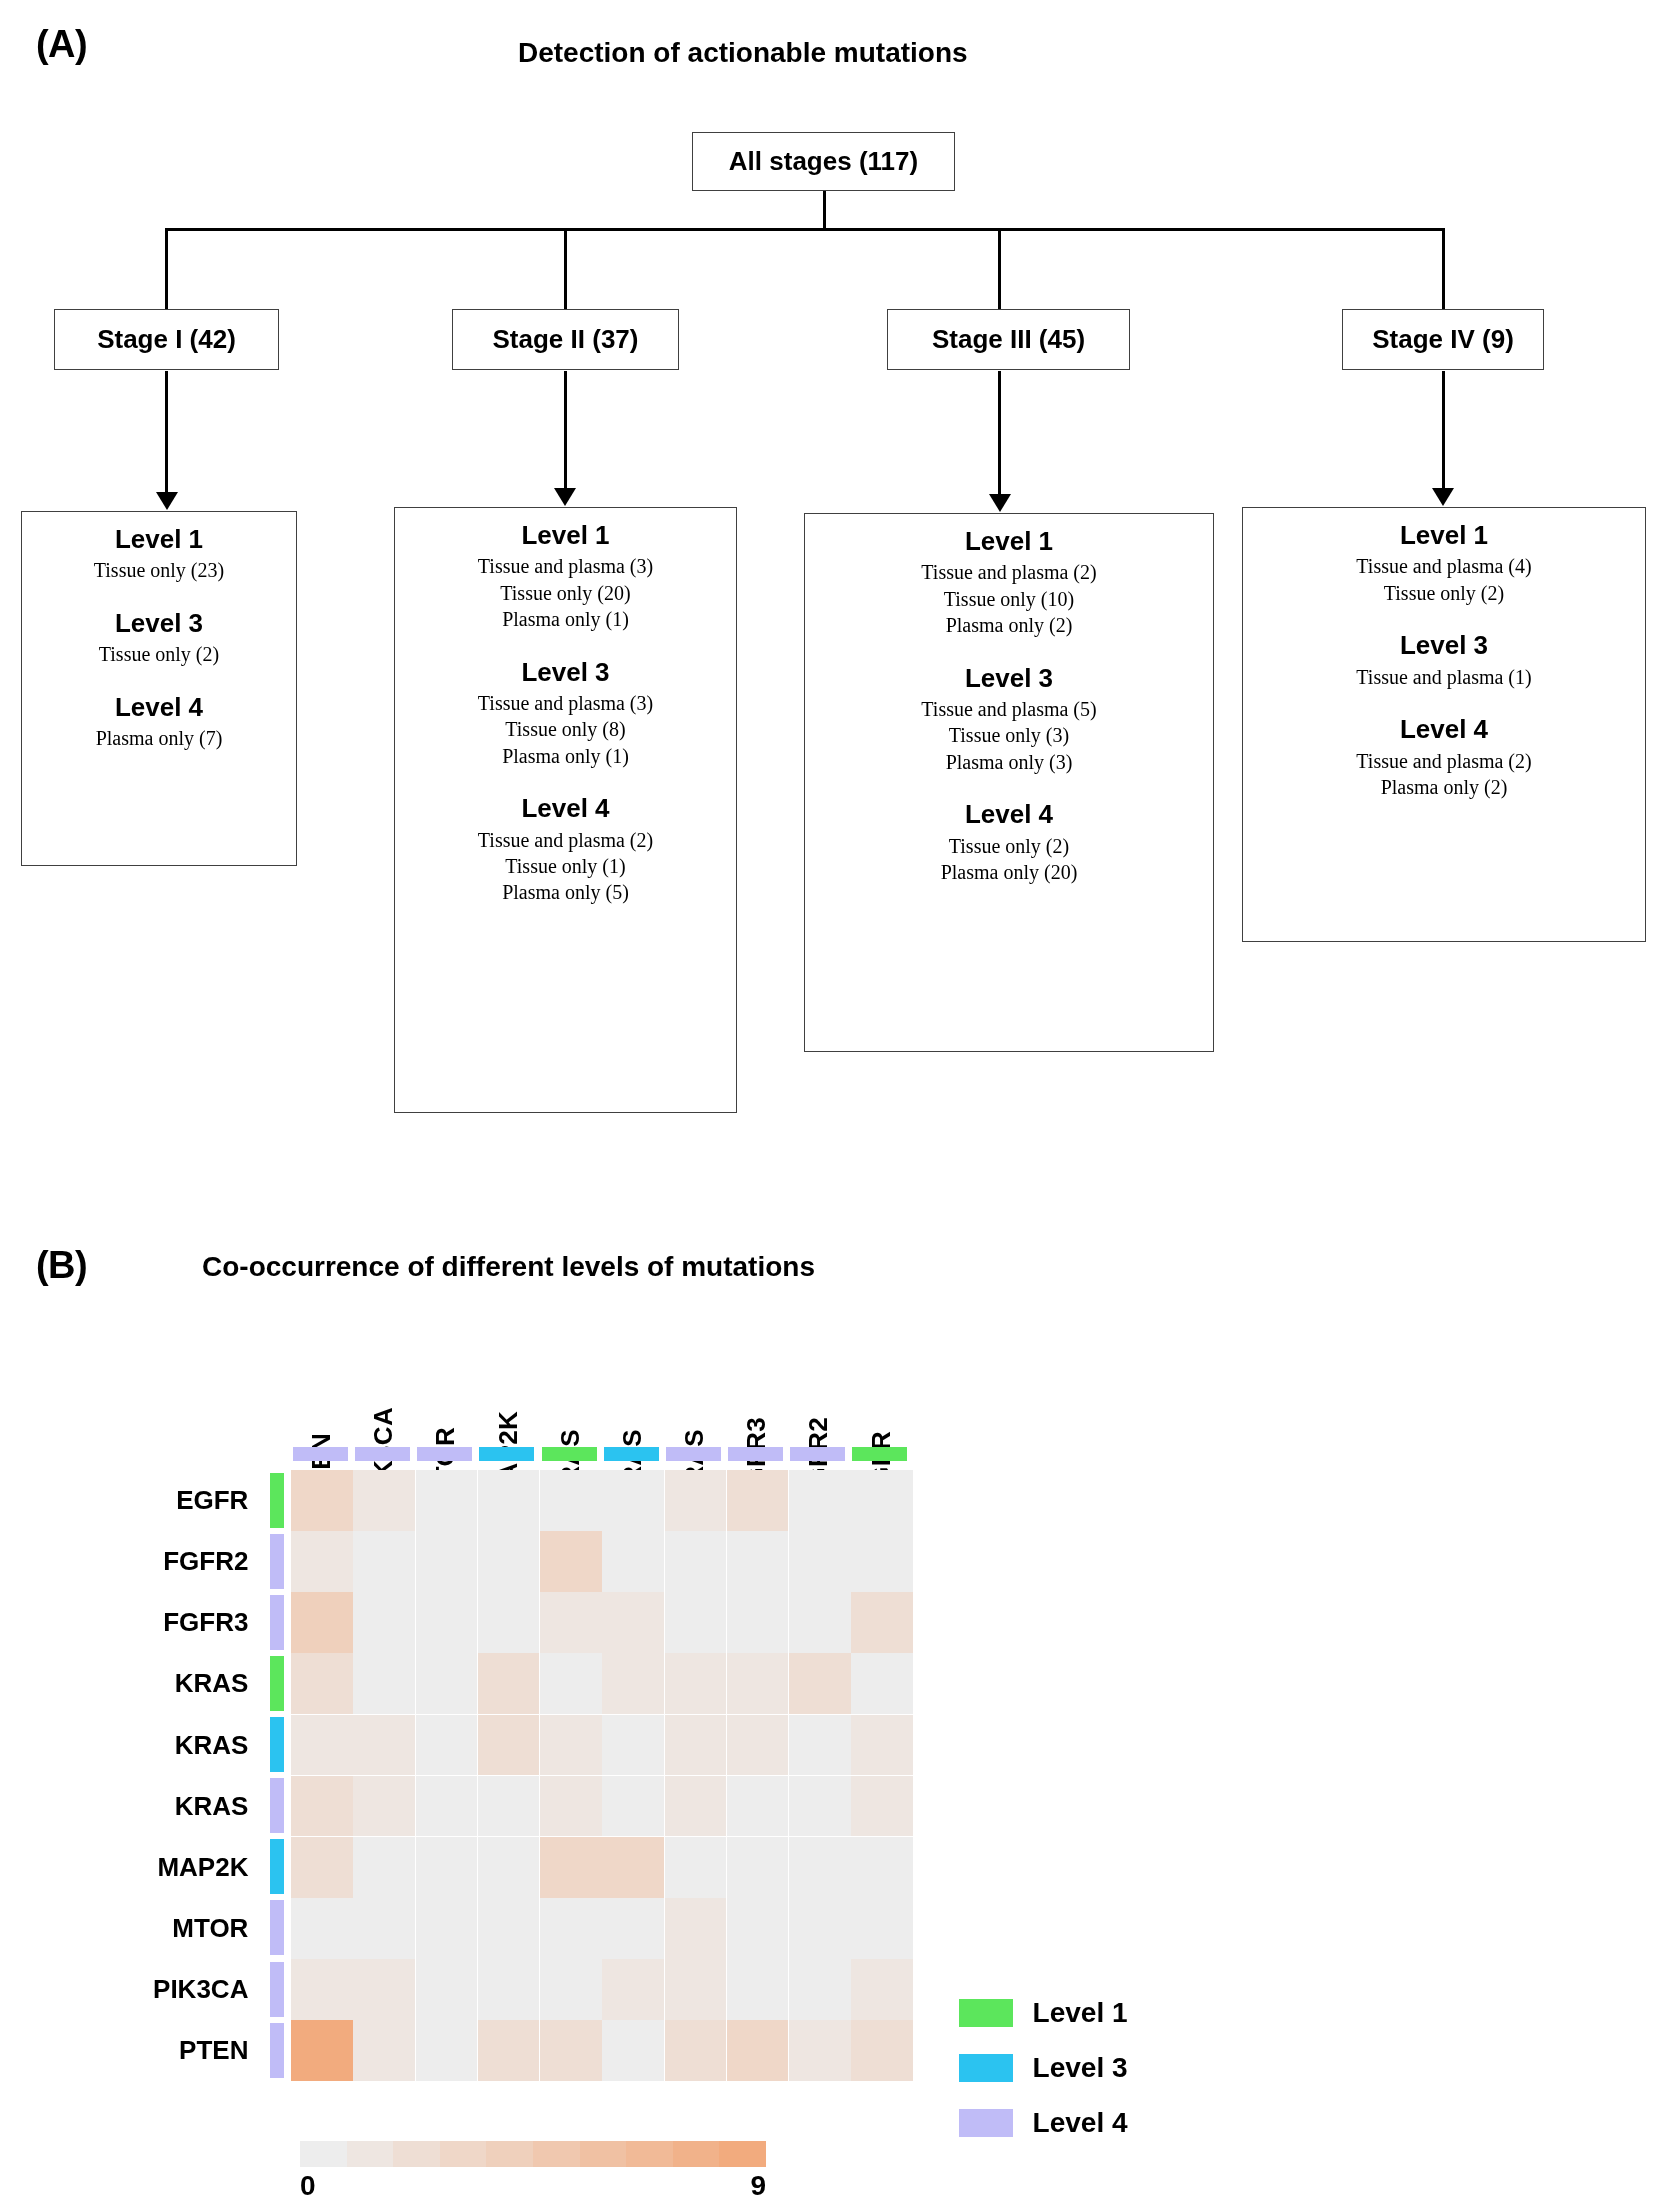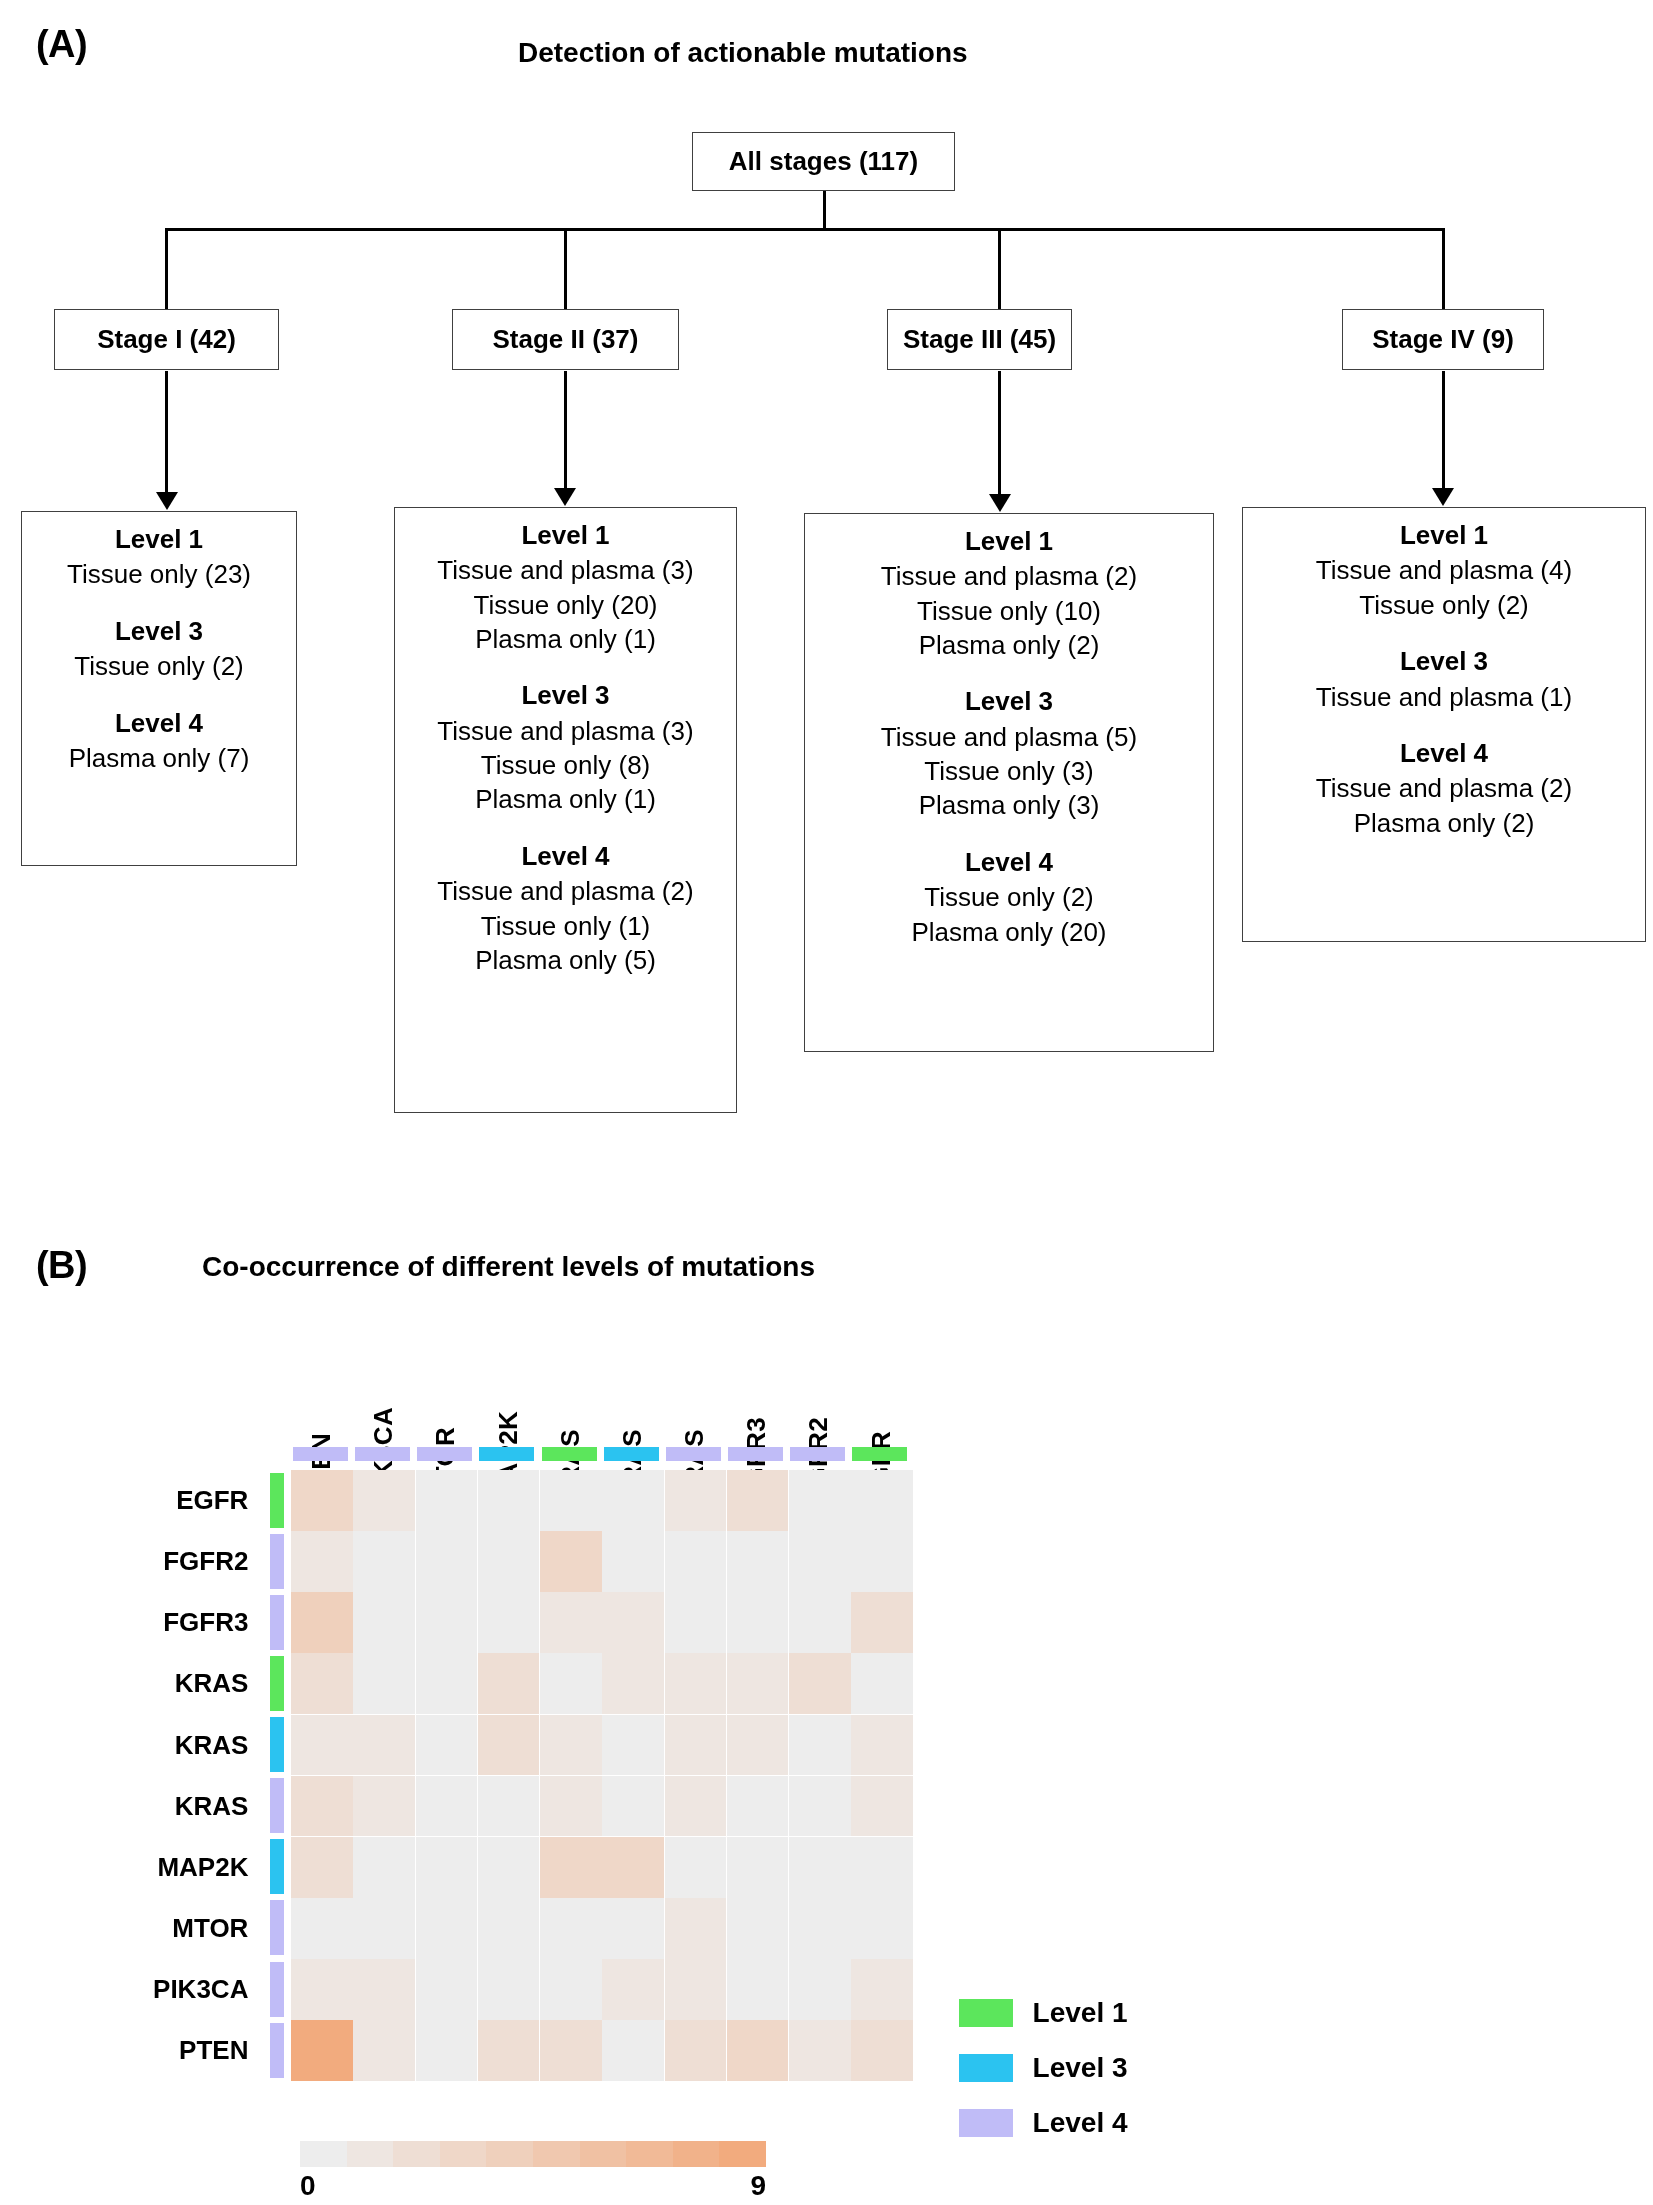--- a/index.html
+++ b/index.html
@@ -44,21 +44,21 @@
     display: flex;
     align-items: center;
     justify-content: center;
     font-weight: bold;
     font-size: 26px;
     text-align: center;
   }
   #node-all-stages { left: 692px; top: 132px;  width: 263px; height: 59px; }
   #node-stage-1    { left: 54px;   top: 309px;  width: 225px; height: 61px; }
   #node-stage-2    { left: 452px;  top: 309px;  width: 227px; height: 61px; }
-  #node-stage-3    { left: 887px; top: 309px;  width: 185px; height: 61px; }
+  #node-stage-3    { left: 887px; top: 309px;  width: 243px; height: 61px; }
   #node-stage-4    { left: 1342px; top: 309px;  width: 202px; height: 61px; }
 
   
   .line-v, .line-h {
     position: absolute;
     background: #000000;
   }
   .line-v { width: 3.1px; }
   .line-h { height: 3.1px; }
 
@@ -87,22 +87,23 @@
 
   .level-group { margin-bottom: 23px; }
   .level-group:last-child { margin-bottom: 0; }
   .level-title {
     font-weight: bold;
     font-size: 26px;
     line-height: 1.28;
     margin-bottom: 1.2px;
   }
   .level-item {
-    font-size: 26px;
+    font-size: 20px;
     line-height: 1.32;
+    font-family: Liberation Serif, serif;
   }
 
   
   #heatmap-wrap {
     position: absolute;
     left: 0;
     top: 1286px;
     width: 1654px;
     height: 919px;
   }

